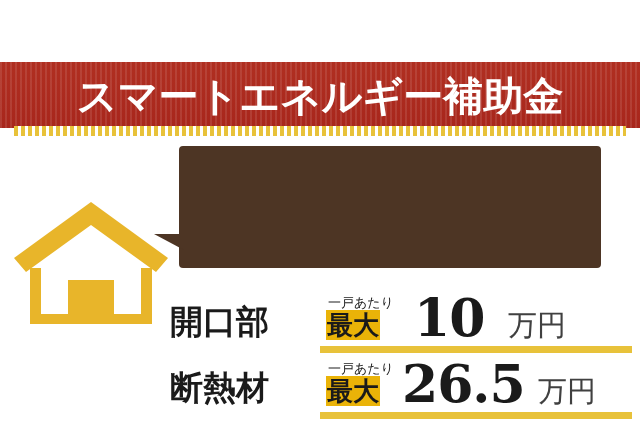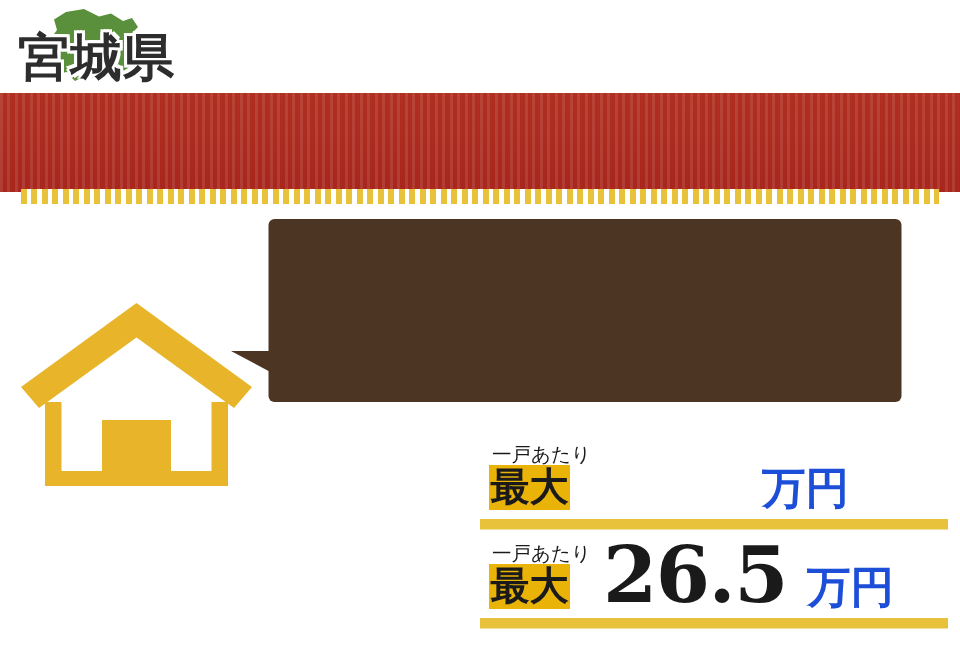--- a/index.html
+++ b/index.html
@@ -203,23 +203,23 @@
     color: #1a1a1a;
     letter-spacing: -1px;
     white-space: nowrap;
   }
   .amount-1 { left: 244px; }
   .amount-2 { left: 232px; }
   .unit {
     position: absolute;
     top: 10px;
     font-family: "DejaVu Sans", sans-serif;
-    font-weight: bold;
+    font-weight: normal;
     font-size: 29px;
-    color: #1d4ed8;
+    color: #404040;
     white-space: nowrap;
   }
   .unit-1 { left: 338px; }
   .unit-2 { left: 368px; }
 
   .row-base {
     position: absolute;
     left: 150px;
     top: 50px;
     width: 312px;
@@ -232,52 +232,50 @@
 <body>
 
 <div id="banner">
 
   <div class="title-band">
     <div class="title-band-stripes"></div>
   </div>
 
   <div class="title-underline"></div>
 
-
-  <div class="pref-badge">
-    <svg class="pref-map" viewBox="0 0 86 60">
-      <path d="M22,4 L34,2 L44,7 L52,5 L60,10 L66,8 L70,14 L64,20 L68,26 L62,33 L66,40 L58,46 L50,44 L44,50 L36,46 L28,50 L22,44 L16,46 L12,38 L16,30 L10,24 L16,16 L14,9 Z" fill="#5a8f3c"></path>
-    </svg>
-    <div class="pref-text"><span>宮城県</span></div>
-  </div>
+  <div class="title-text">スマートエネルギー補助金</div>
+
 
   <div class="bubble"></div>
   <div class="bubble-tail"></div>
   <div class="bubble-text">
     <div>断熱性向上を伴うリフォーム工事を</div>
     <div>実施すると宮城県から補助金が給付</div>
     <div>されます。</div>
   </div>
 
   <svg class="house" viewBox="0 0 166 130">
     <path d="M83,6 L160,62 L148,76 L83,29 L18,76 L6,62 Z" fill="#e8b52a"></path>
     <rect x="22" y="72" width="11" height="54" fill="#e8b52a"></rect>
     <rect x="133" y="72" width="11" height="54" fill="#e8b52a"></rect>
     <rect x="22" y="118" width="122" height="10" fill="#e8b52a"></rect>
     <rect x="60" y="84" width="46" height="44" fill="#e8b52a"></rect>
   </svg>
 
   <div class="row row-1">
     <div class="row-base"></div>
+    <div class="row-label">開口部</div>
     <div class="per-house">一戸あたり</div>
     <div class="max-chip">最大</div>
+    <div class="amount amount-1">10</div>
     <div class="unit unit-1">万円</div>
   </div>
 
   <div class="row row-2">
     <div class="row-base row-base-2"></div>
+    <div class="row-label">断熱材</div>
     <div class="per-house">一戸あたり</div>
     <div class="max-chip">最大</div>
     <div class="amount amount-2">26.5</div>
     <div class="unit unit-2">万円</div>
   </div>
 
 </div>
 
 </body></html>

